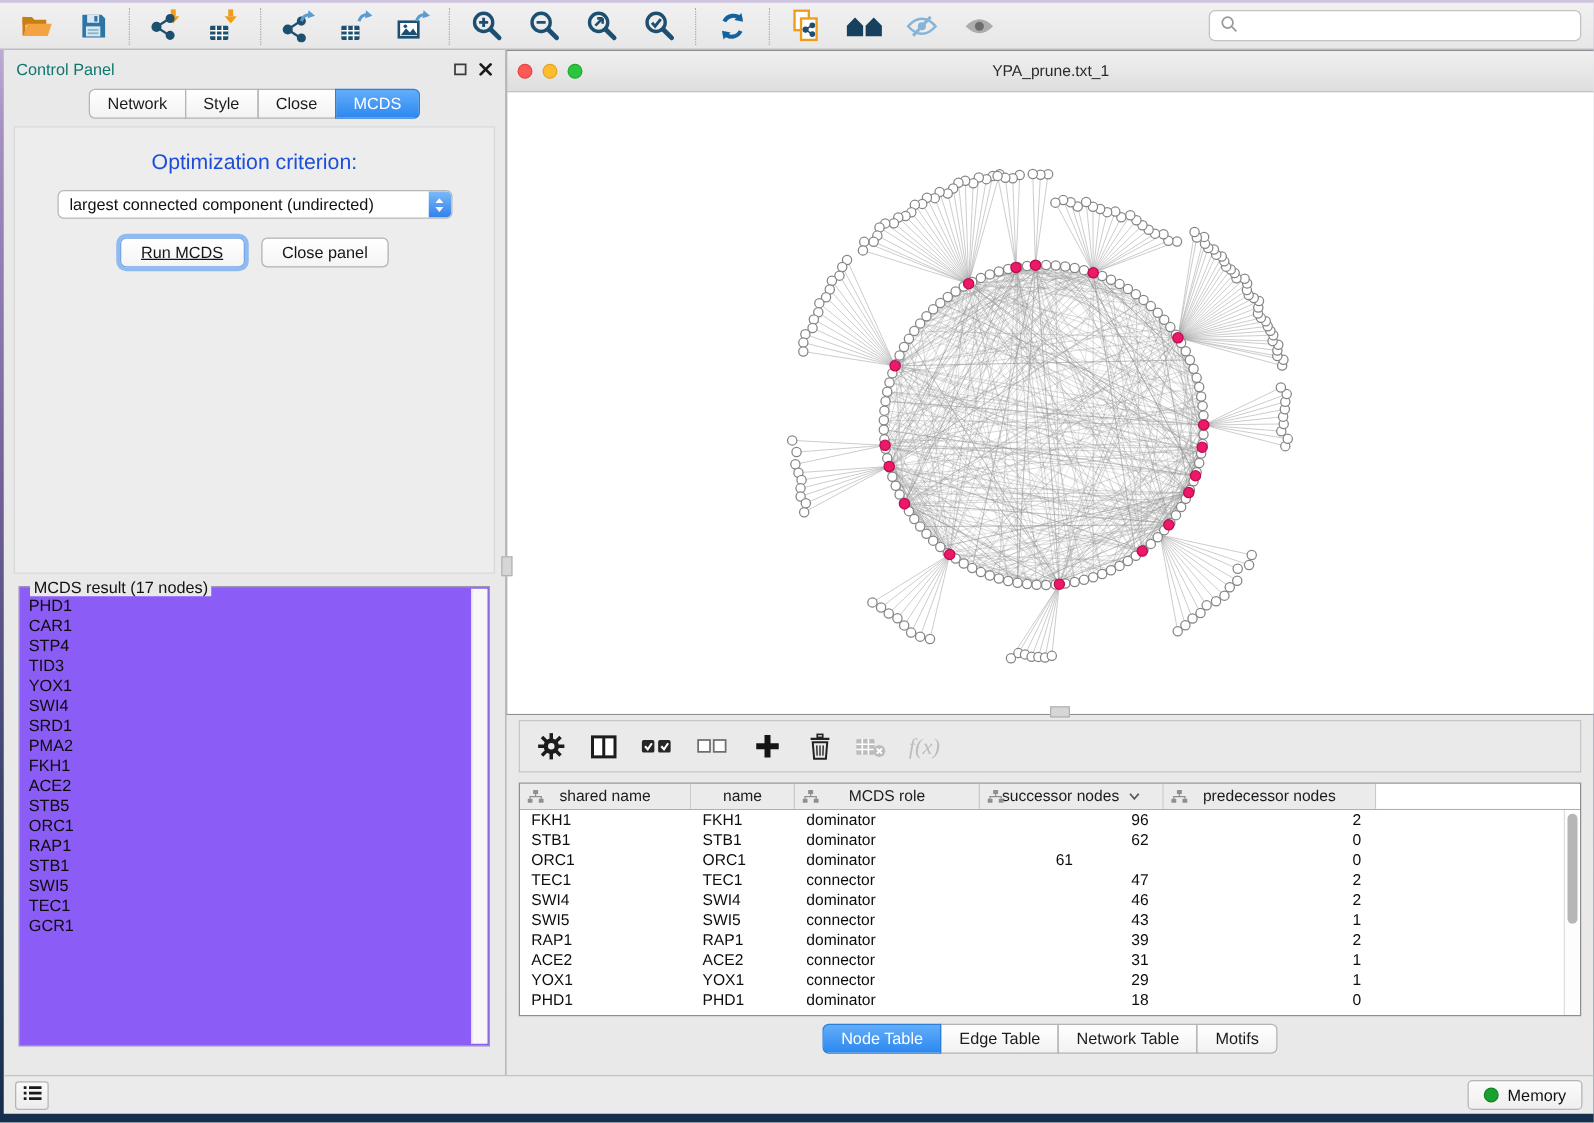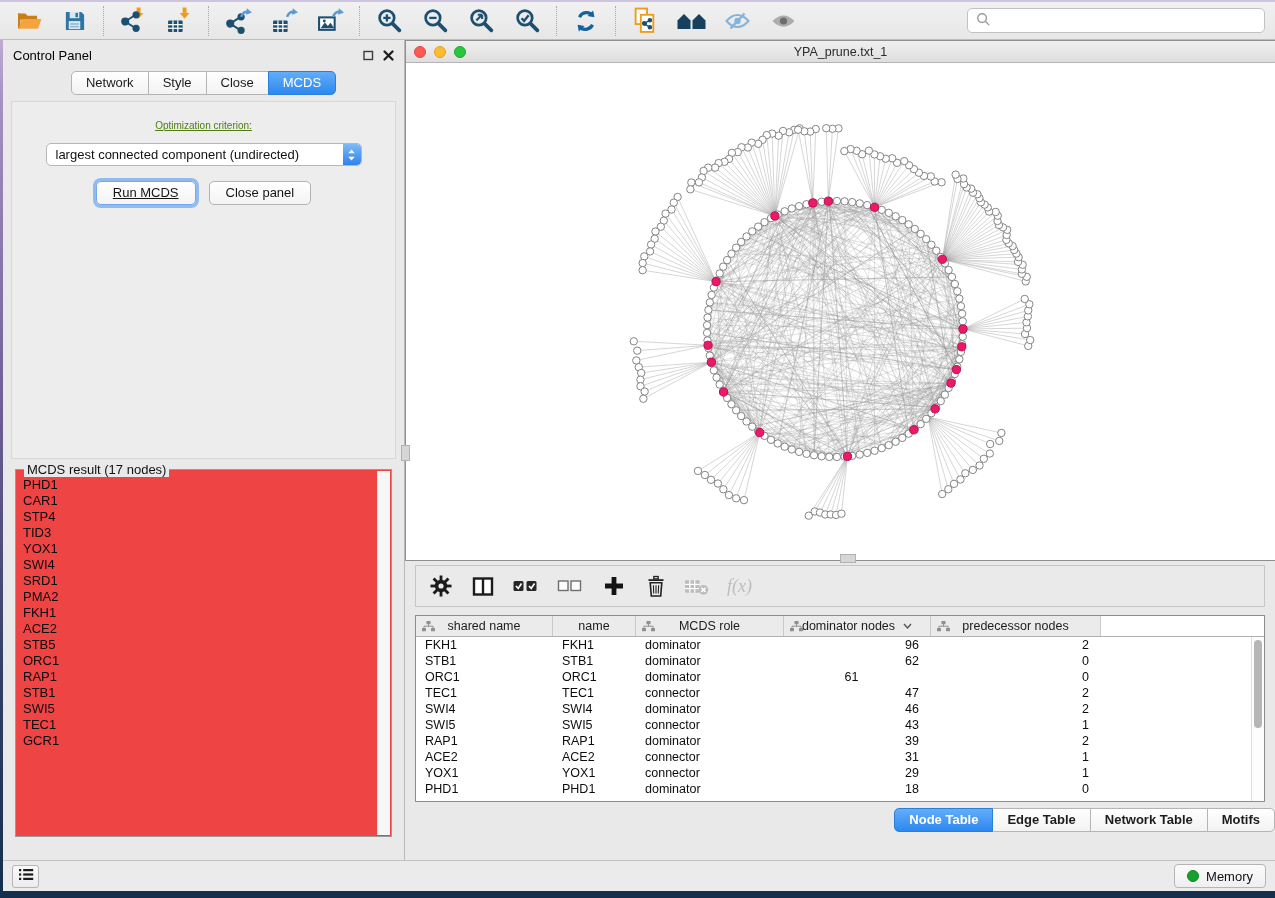--- a/index.html
+++ b/index.html
@@ -22,64 +22,64 @@
   .search-box {
     margin-left:auto; width:298px; height:25px; background:#fff;
     border:1px solid #c2c2c2; border-radius:5px; display:flex; align-items:center; padding:0 8px; gap:6px;
   }
   .search-box input { border:none; outline:none; flex:1; font-size:13px; font-family:"Liberation Sans",sans-serif; background:transparent; }
   
   .main { position:absolute; top:40px; left:3px; right:0; bottom:38px; display:flex; }
   
   .control-panel { width:402px; background:#e9e9e9; position:relative; border-right:1px solid #b9b9b9; }
   .panel-titlebar { height:26px; display:flex; align-items:center; padding:4px 10px 0 10px; }
-  .panel-titlebar .pt-label { font-size:13px; color:#000000; }
+  .panel-titlebar .pt-label { font-size:13px; color:#0f766e; }
   .pt-icons { margin-left:auto; display:flex; gap:9px; align-items:center; }
   .pt-icons span { display:flex; }
   .tabs-row { display:flex; justify-content:center; margin-top:5px; }
   .ui-tab {
     background:linear-gradient(180deg,#ffffff,#f2f2f2); border:1px solid #b5b5b5; margin-left:-1px;
     padding:3px 14px 4px 14px; font-size:13px; color:#1c1c1c; cursor:default; position:relative;
   }
   .ui-tab:first-child { border-radius:5px 0 0 5px; margin-left:0; }
   .ui-tab:last-child { border-radius:0 5px 5px 0; }
   .ui-tab.active { background:linear-gradient(180deg,#63adfa,#2c88f0); border-color:#2b7fd8; color:#fff; z-index:1; }
   .cp-box {
     margin:6px 8px 0 8px; height:358px; background:#ededed; border:1px solid #d8d8d8;
     text-align:center; padding-top:18px;
   }
-  .opt-label { font-size:10px; color:#4d7c0f;text-decoration:underline; }
+  .opt-label { font-size:17px; color:#1d4ed8; }
   .dropdown {
     width:316px; height:23px; margin:12px auto 0 auto; background:#fff; border:1px solid #b7b7b7;
     border-radius:5px; display:flex; align-items:center; overflow:hidden;
   }
   .dropdown .dd-text { flex:1; text-align:left; padding-left:9px; font-size:13px; color:#111; white-space:nowrap; }
   .dd-stepper {
     width:18px; align-self:stretch; background:linear-gradient(180deg,#7cbafa,#3181ec);
     border-radius:0 4px 4px 0; display:flex; align-items:center; justify-content:center;
   }
   .btn-row { margin-top:15px; display:flex; justify-content:center; gap:13px; }
   .mac-btn {
     background:linear-gradient(180deg,#ffffff,#f4f4f4); border:1px solid #b3b3b3; border-radius:5px;
     padding:3px 16px 4px 16px; font-size:13px; color:#151515; cursor:default;
   }
   .mac-btn.focused { box-shadow:0 0 0 3px rgba(111,170,240,.75); border-color:#74a8e8;text-decoration:underline; }
-  .mcds-box { position:relative; margin:10px 12px 0 12px; height:368px; border:1px solid #9a9a9a; background:#ef4444; }
+  .mcds-box { position:relative; margin:10px 12px 0 12px; height:368px; border:1px solid #9a9a9a; background:#8b5cf6; }
   .mcds-legend { position:absolute; top:-8px; left:8px; background:#e9e9e9; padding:0 3px; font-size:13px; color:#111; }
   .mcds-list { position:absolute; inset:1px 15px 1px 1px; overflow:hidden; padding:6px 0 0 6px; text-align:left; }
   .mcds-list .mcds-item { font-size:13px; line-height:16px; color:#0c0c0c; }
   .mcds-scroll { position:absolute; top:1px; bottom:1px; right:1px; width:13px; background:#f7f7f7; border-left:1px solid #e2e2e2; }
   
   .v-grip { position:absolute; right:-6px; top:405px; width:9px; height:16px; background:#d6d6d6; border:1px solid #b2b2b2; z-index:5; }
   .h-grip { position:absolute; top:-7px; left:50%; width:16px; height:9px; background:#d6d6d6; border:1px solid #b2b2b2; z-index:5; }
   
   .right-col { flex:1; display:flex; flex-direction:column; min-width:0; }
   .network-window { flex:0 0 517px; background:#fff; border:1px solid #8f8f8f; border-right:none; display:flex; flex-direction:column; }
   .net-titlebar {
-    height:22px; background:linear-gradient(180deg,#f0f0f0,#dedede); border-bottom:1px solid #b4b4b4;
+    height:33px; background:linear-gradient(180deg,#f0f0f0,#dedede); border-bottom:1px solid #b4b4b4;
     display:flex; align-items:center; padding:0 8px; position:relative;
   }
   .traffic { display:flex; gap:8px; }
   .traffic span { width:12px; height:12px; border-radius:50%; display:block; }
   .tl-red { background:#fd5956; border:1px solid #e14842; }
   .tl-yellow { background:#fdbc2f; border:1px solid #e0a520; }
   .tl-green { background:#2ac63e; border:1px solid #1fa92f; }
   .net-title { position:absolute; left:0; right:0; text-align:center; font-size:12.5px; color:#2b2b2b; }
   .net-canvas { flex:1; background:#fff; position:relative; overflow:hidden; }
   
@@ -97,21 +97,21 @@
     display:flex; align-items:center; justify-content:center; position:relative; flex:0 0 auto;
   }
   .dt-h-cell .type-icon { position:absolute; left:6px; top:5px; }
   .dt-h-cell .sort-caret { margin-left:8px; display:flex; }
   .dt-h-filler { flex:1; background:#fff; border:none; }
   .dt-row { display:flex; height:16px; align-items:center; }
   .dt-cell { flex:0 0 auto; font-size:12.5px; color:#0d0d0d; padding-left:9px; white-space:nowrap; overflow:hidden; }
   .dt-cell.num { text-align:right; padding-left:0; padding-right:12px; }
   .dt-scroll { position:absolute; top:21px; bottom:0; right:0; width:13px; background:#fdfdfd; border-left:1px solid #dedede; }
   .dt-thumb { position:absolute; top:3px; left:2px; width:8px; height:88px; border-radius:5px; background:#b6b6b6; }
-  .tp-tabs { display:flex; justify-content:flex-end; margin-top:6px;font-weight:bold; }
+  .tp-tabs { display:flex; justify-content:center; margin-top:6px; }
   
   .statusbar {
     position:absolute; left:3px; right:0; bottom:7px; height:31px; background:#ebebeb;
     border-top:1px solid #c3c3c3; display:flex; align-items:center; padding:0 9px;
   }
   .sb-list-btn {
     width:27px; height:23px; border:1px solid #b5b5b5; border-radius:3px;
     background:linear-gradient(180deg,#fafafa,#ececec); display:flex; align-items:center; justify-content:center;
   }
   .memory-btn {
@@ -1452,21 +1452,21 @@
             </div>
             <div class="dt-h-cell" style="width: 147px;">
               <span class="type-icon"><svg width="13" height="11" viewBox="0 0 13 11">
                   <g fill="#8f8f8f">
                     <rect x="4.5" y="0" width="4" height="3.2" rx="0.5"></rect>
                     <rect x="0" y="7" width="4" height="3.2" rx="0.5"></rect>
                     <rect x="9" y="7" width="4" height="3.2" rx="0.5"></rect>
                   </g>
                   <path d="M6.5 3.2v2M2 7V5.2h9V7" fill="none" stroke="#8f8f8f" stroke-width="1"></path>
                 </svg></span>
-              <span>dominator nodes</span>
+              <span>successor nodes</span>
               <span class="sort-caret">
                 <svg width="9" height="6" viewBox="0 0 9 6">
                   <path d="M1 1l3.5 4L8 1" fill="none" stroke="#555" stroke-width="1.4"></path>
                 </svg>
               </span>
             </div>
             <div class="dt-h-cell" style="width: 170px;">
               <span class="type-icon"><svg width="13" height="11" viewBox="0 0 13 11">
                   <g fill="#8f8f8f">
                     <rect x="4.5" y="0" width="4" height="3.2" rx="0.5"></rect>

